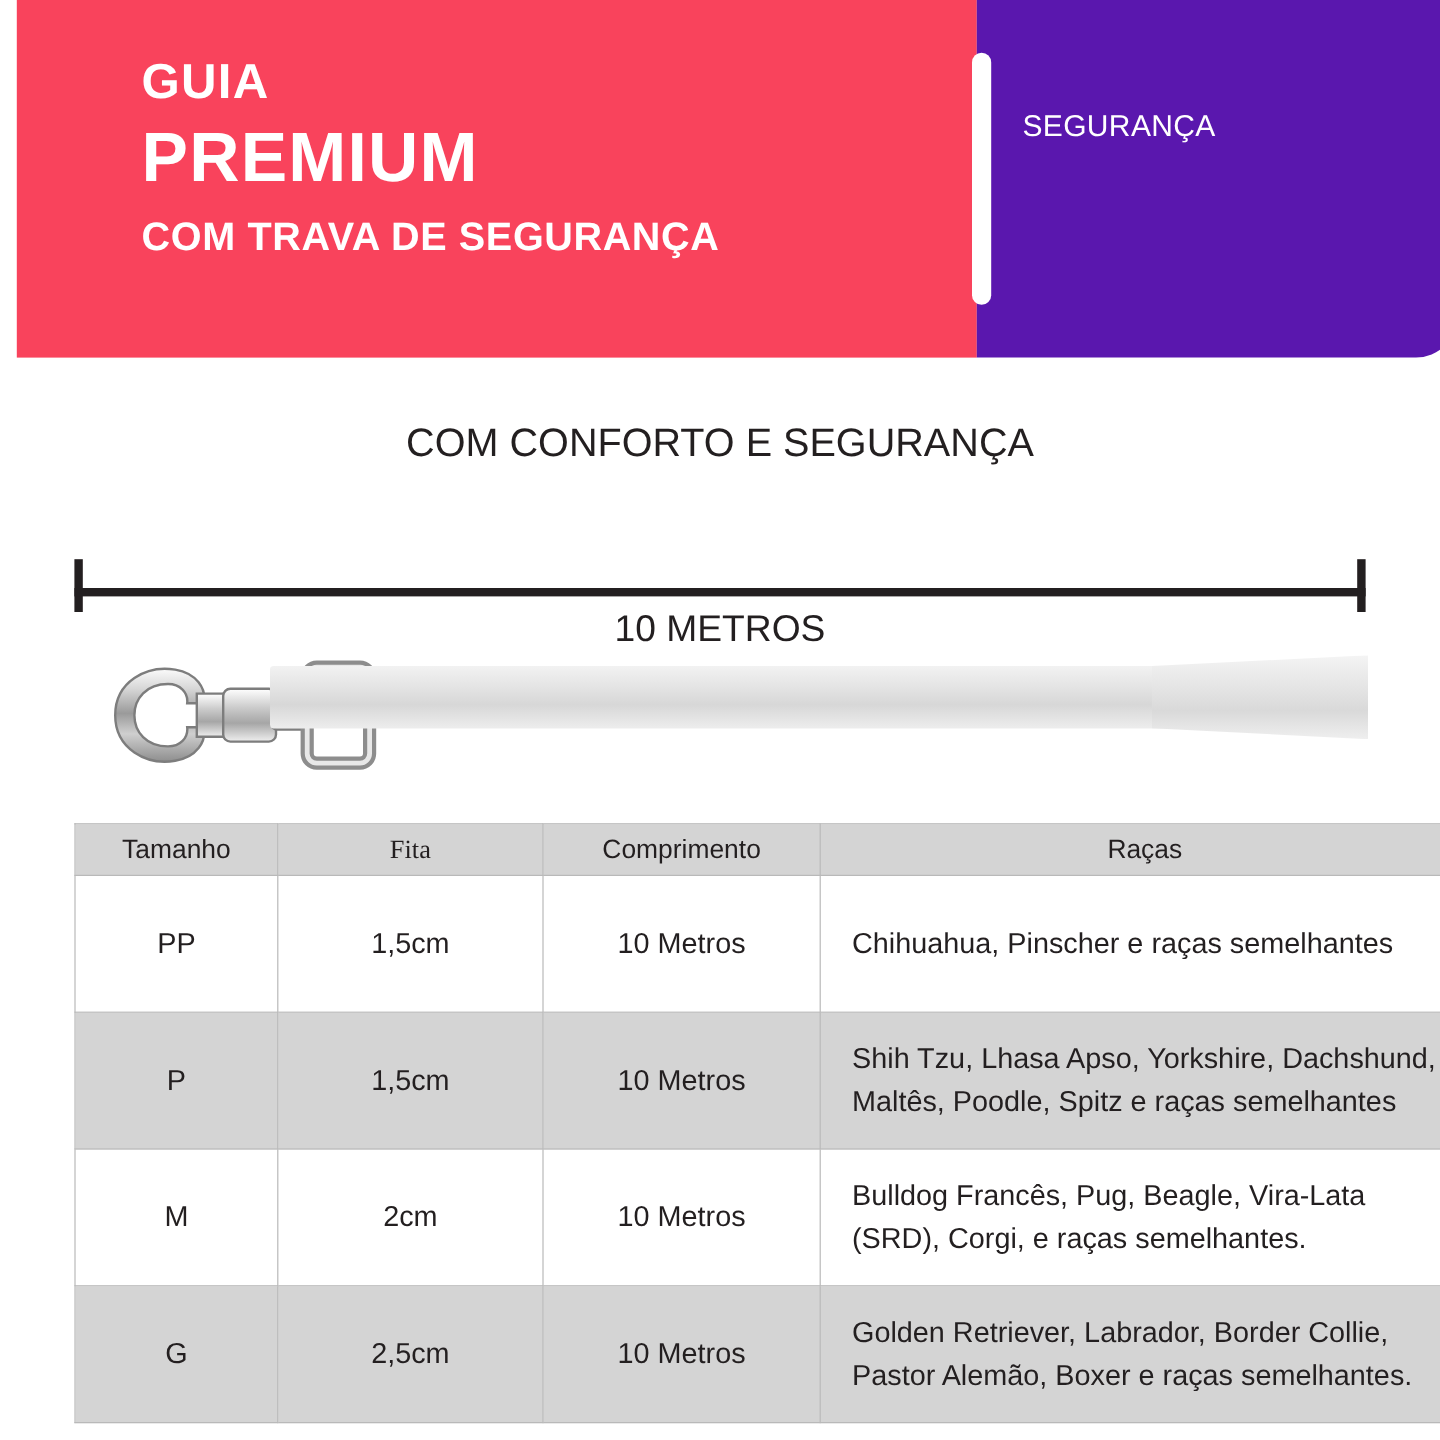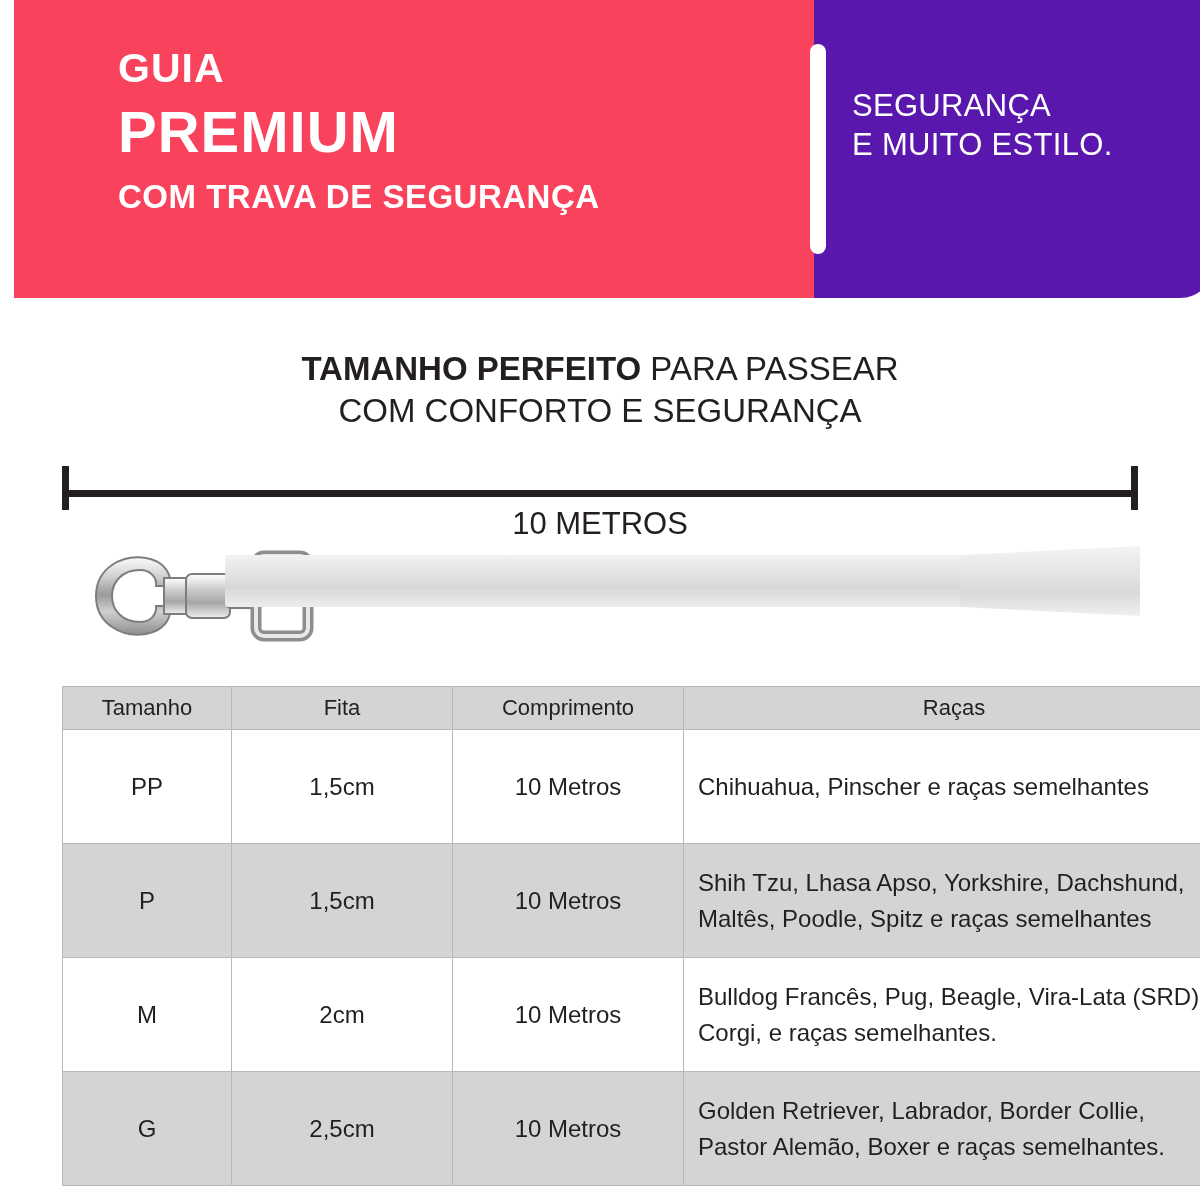--- a/index.html
+++ b/index.html
@@ -78,21 +78,21 @@
     letter-spacing: 0.5px;
     line-height: 38px;
     margin-top: 2px;
   }
   .header-right-text {
     position: absolute;
     left: 838px;
     top: 86px;
     width: 330px;
     color: #ffffff;
-    font-size: 31px;
+    font-size: 25px;
     line-height: 39px;
     letter-spacing: 0.3px;
   }
 
   
   .title-block {
     position: absolute;
     left: 0;
     top: 348px;
     width: 1200px;
@@ -193,57 +193,53 @@
     background: #d4d4d4;
     font-size: 22px;
     height: 42px;
     text-align: center;
     padding: 0 10px;
     margin-top: 12px;
   }
   table.spec tbody td {
     font-size: 24px;
     height: 113px;
-    padding: 0 14px;
+    padding: 0 26px;
     vertical-align: middle;
   }
   table.spec tbody tr.alt td { background: #d4d4d4; }
   table.spec tbody tr.plain td { background: #ffffff; }
   td.c { text-align: center; }
   td.l { text-align: left; line-height: 36px; }
 
   .col-1 { width: 148px; }
-  .col-2 { width: 200px; }
+  .col-2 { width: 200px; font-family: Liberation Serif, serif; }
   .col-3 { width: 210px; }
   .col-4 { width: 520px; }
 </style>
 </head>
 <body>
 
 <div class="header">
   <div class="header-red"></div>
   <div class="header-purple"></div>
   <div class="header-divider"></div>
 
   <div class="header-left-text">
     <div class="hl-guia">GUIA</div>
     <div class="hl-premium">PREMIUM</div>
     <div class="hl-sub">COM TRAVA DE SEGURANÇA</div>
   </div>
 
   <div class="header-right-text">
     <div>SEGURANÇA</div>
-    <div>E MUITO ESTILO.</div>
   </div>
 </div>
 
 <div class="title-block">
-  <div class="title-line">
-    <strong>TAMANHO PERFEITO</strong><span> PARA PASSEAR</span>
-  </div>
   <div class="title-line">COM CONFORTO E SEGURANÇA</div>
 </div>
 
 <div class="ruler">
   <div class="ruler-cap-left"></div>
   <div class="ruler-bar"></div>
   <div class="ruler-cap-right"></div>
 </div>
 <div class="ruler-label">10 METROS</div>
 

